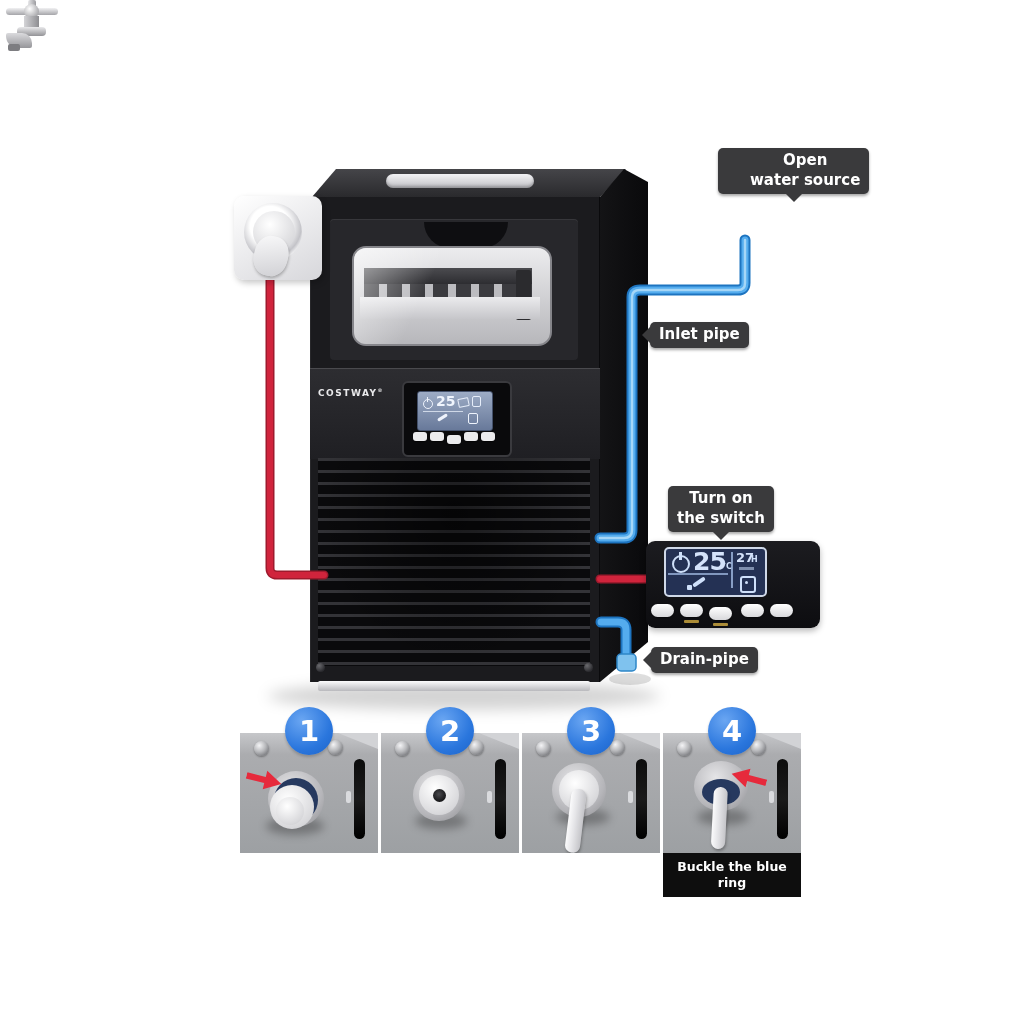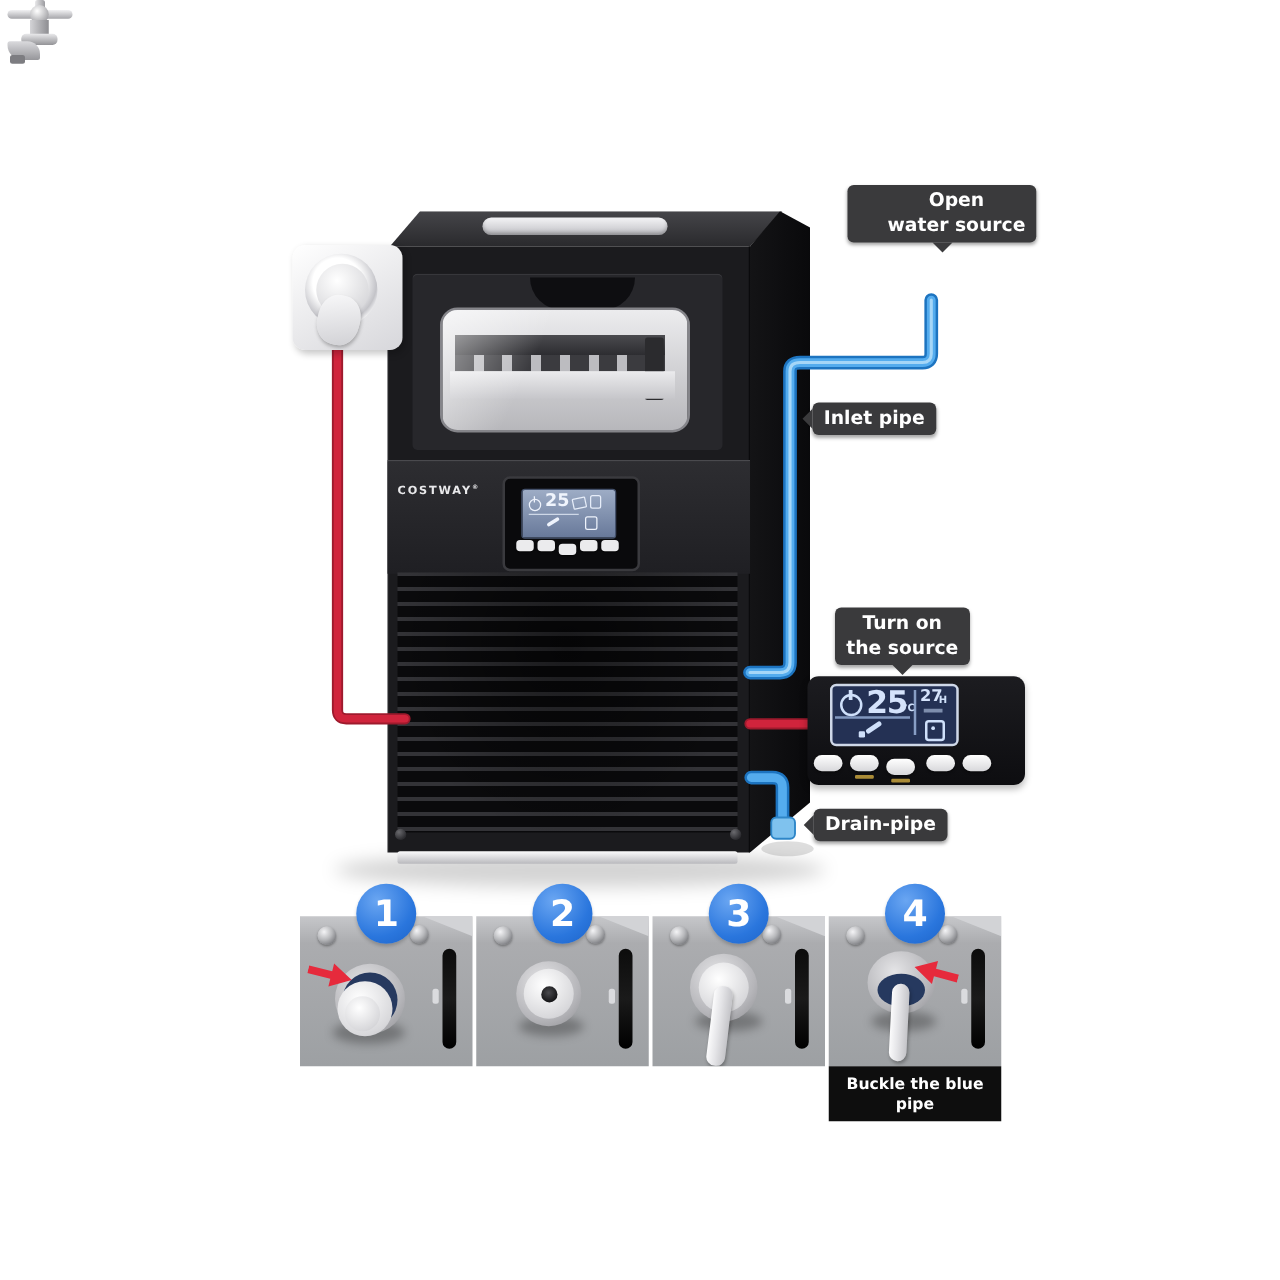--- a/index.html
+++ b/index.html
@@ -278,25 +278,25 @@
     <div class="abs c-basket"></div>
     <div class="pbtn" style="left:651px;top:604px;"></div>
     <div class="pbtn" style="left:680px;top:604px;"></div>
     <div class="pbtn" style="left:709px;top:607px;"></div>
     <div class="pbtn" style="left:741px;top:604px;"></div>
     <div class="pbtn" style="left:770px;top:604px;"></div>
     <div class="pdash" style="left:684px;top:620px;"></div>
     <div class="pdash" style="left:713px;top:623px;"></div>
   </div>
 
-  <div class="bubble tail-down" style="left:678px;top:148px;padding-left:32px;"><span>Open
+  <div class="bubble tail-down" style="left:718px;top:148px;padding-left:32px;"><span>Open
 water source</span></div>
   <div class="bubble tail-left" style="left:650px;top:322px;"><span>Inlet pipe</span></div>
   <div class="bubble tail-down" style="left:668px;top:486px;"><span>Turn on
-the source</span></div>
+the switch</span></div>
   <div class="bubble tail-left" style="left:651px;top:635px;margin-top:12px;"><span>Drain-pipe</span></div>
 
   <div class="step-panel" style="left:240px;">
     <div class="step-photo">
       <div class="photo-corner"></div>
       <div class="screw" style="left:14px;top:8px;"></div>
       <div class="screw" style="left:88px;top:7px;"></div>
       <div class="slot"></div>
       <div class="slot-mark"></div>
       <div class="fit-shadow" style="left:26px;top:84px;width:58px;height:18px;"></div>
@@ -350,16 +350,16 @@
       <div class="slot-mark"></div>
       <div class="fit-shadow" style="left:34px;top:76px;width:52px;height:16px;"></div>
       <div class="ring-outer" style="left:31px;top:28px;width:54px;height:50px;"></div>
       <div class="ring-navy" style="left:39px;top:46px;width:38px;height:26px;"></div>
       <div class="pipe-white" style="left:51px;top:54px;width:14px;height:62px;transform:rotate(3deg);transform-origin:top center;"></div>
       <svg class="step-arrow" style="left:66px;top:34px;transform:rotate(195deg);" width="38" height="22" viewBox="0 0 36 20">
         <polygon points="0,7 18,7 18,1 34,10 18,19 18,13 0,13" fill="#e62a3c"></polygon>
       </svg>
     </div>
     <div class="step-num">4</div>
-    <div class="step-caption">Buckle the blue pipe</div>
+    <div class="step-caption">Buckle the blue ring</div>
   </div>
 
 </div>
 
 </body></html>

